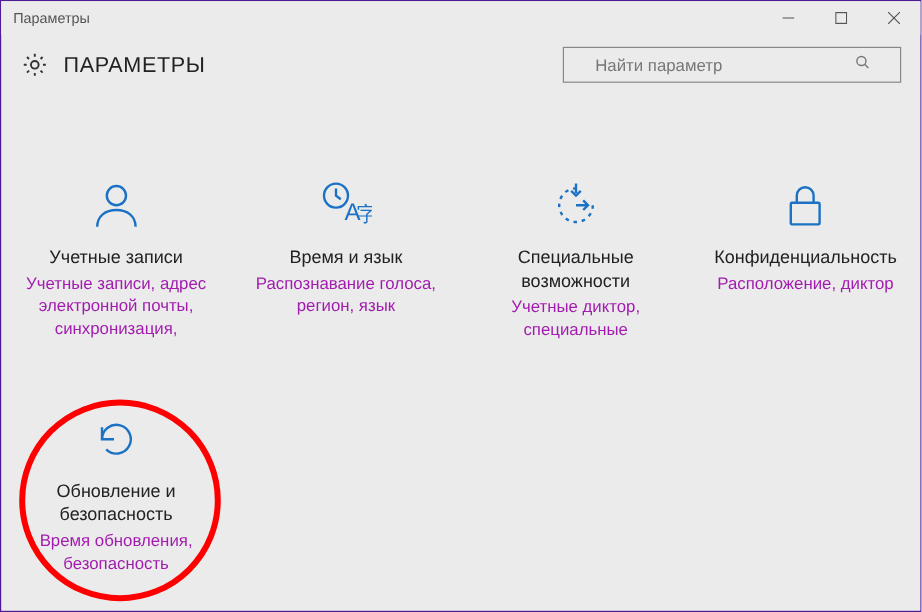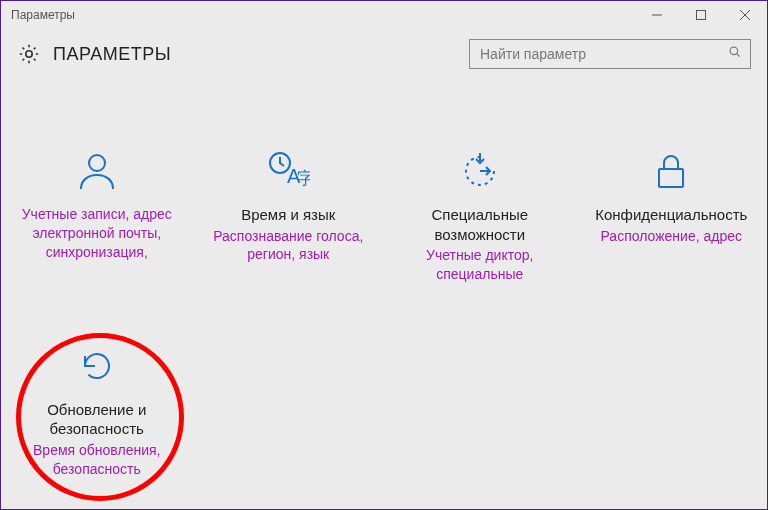--- a/index.html
+++ b/index.html
@@ -56,21 +56,21 @@
     color: #222;
     font-weight: 400;
   }
   .search-box {
     width: 282px;
     height: 30px;
     border: 1px solid #888;
     background: #ebebeb;
     display: flex;
     align-items: center;
-    padding: 0 8px;
+    padding: 0 24px;
     box-sizing: border-box;
     justify-content: center;
   }
   .search-box input {
     flex: 1;
     border: none;
     background: transparent;
     font-size: 14px;
     color: #333;
     outline: none;
@@ -171,20 +171,21 @@
 
   <div class="grid">
 
     <div class="tile">
       <div class="icon-wrap">
         <svg viewBox="0 0 44 44" width="44" height="44">
           <circle cx="22" cy="14" r="8"></circle>
           <path d="M6 40c0-9 7-14 16-14s16 5 16 14"></path>
         </svg>
       </div>
+      <div class="t-title">Учетные записи</div>
       <div class="t-desc">Учетные записи, адрес электронной почты, синхронизация,</div>
     </div>
 
     <div class="tile">
       <div class="icon-wrap">
         <svg viewBox="0 0 44 44" width="44" height="44">
           <circle cx="14" cy="14" r="10"></circle>
           <path d="M14 8v6l4 3"></path>
           <text x="21" y="34" font-size="20" fill="#1b72c4" stroke="none" font-family="sans-serif">A</text>
           <text x="31" y="35" font-size="17" fill="#1b72c4" stroke="none" font-family="sans-serif">字</text>
@@ -209,21 +210,21 @@
     </div>
 
     <div class="tile">
       <div class="icon-wrap">
         <svg viewBox="0 0 44 44" width="44" height="44">
           <rect x="10" y="20" width="24" height="18" rx="1"></rect>
           <path d="M15 20v-6a7 7 0 0 1 14 0v6"></path>
         </svg>
       </div>
       <div class="t-title">Конфиденциальность</div>
-      <div class="t-desc">Расположение, адрес</div>
+      <div class="t-desc">Расположение, диктор</div>
     </div>
 
     <div class="tile">
       <div class="icon-wrap">
         <svg viewBox="0 0 44 44" width="44" height="44">
           <path d="M10 22a12 12 0 1 1 3.5 8.5"></path>
           <path d="M10 12v10h10"></path>
         </svg>
       </div>
       <div class="t-title">Обновление и безопасность</div>

